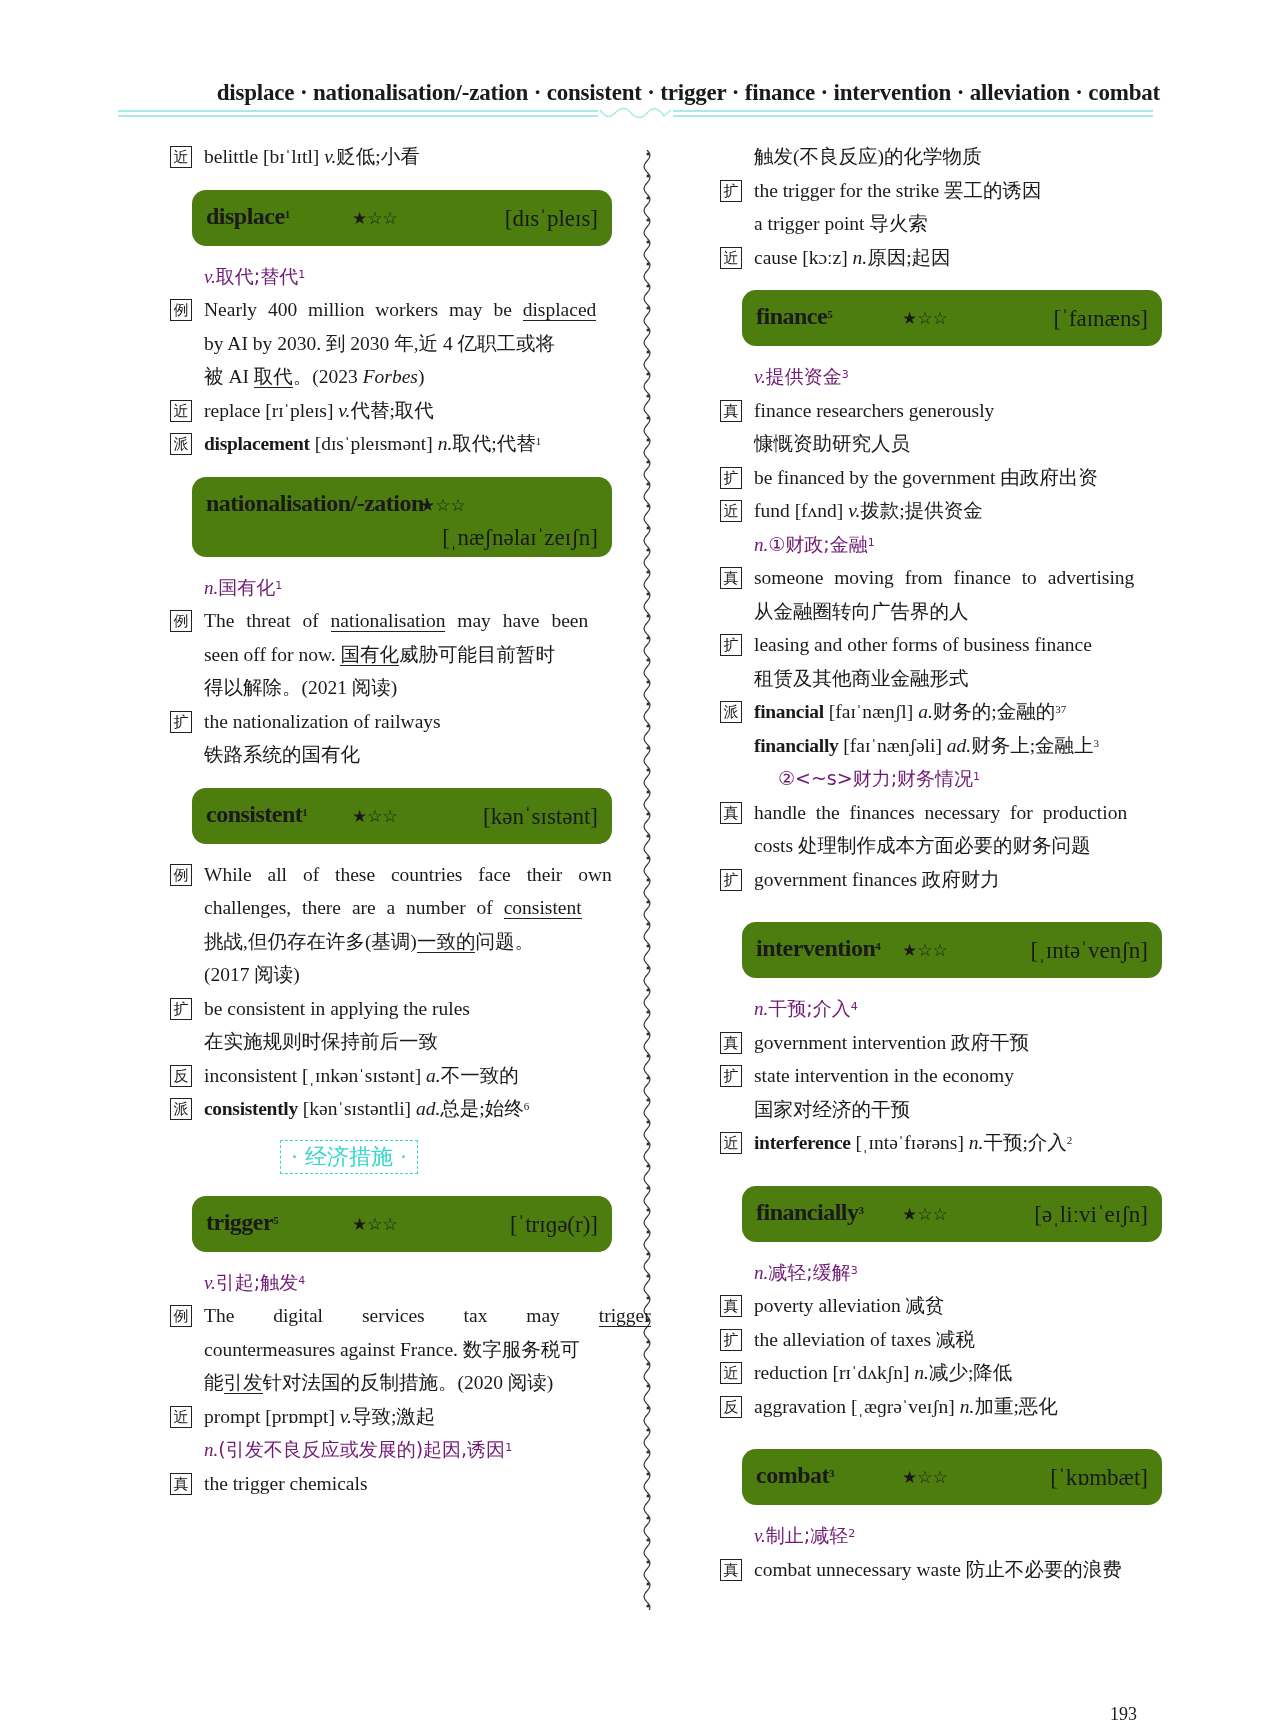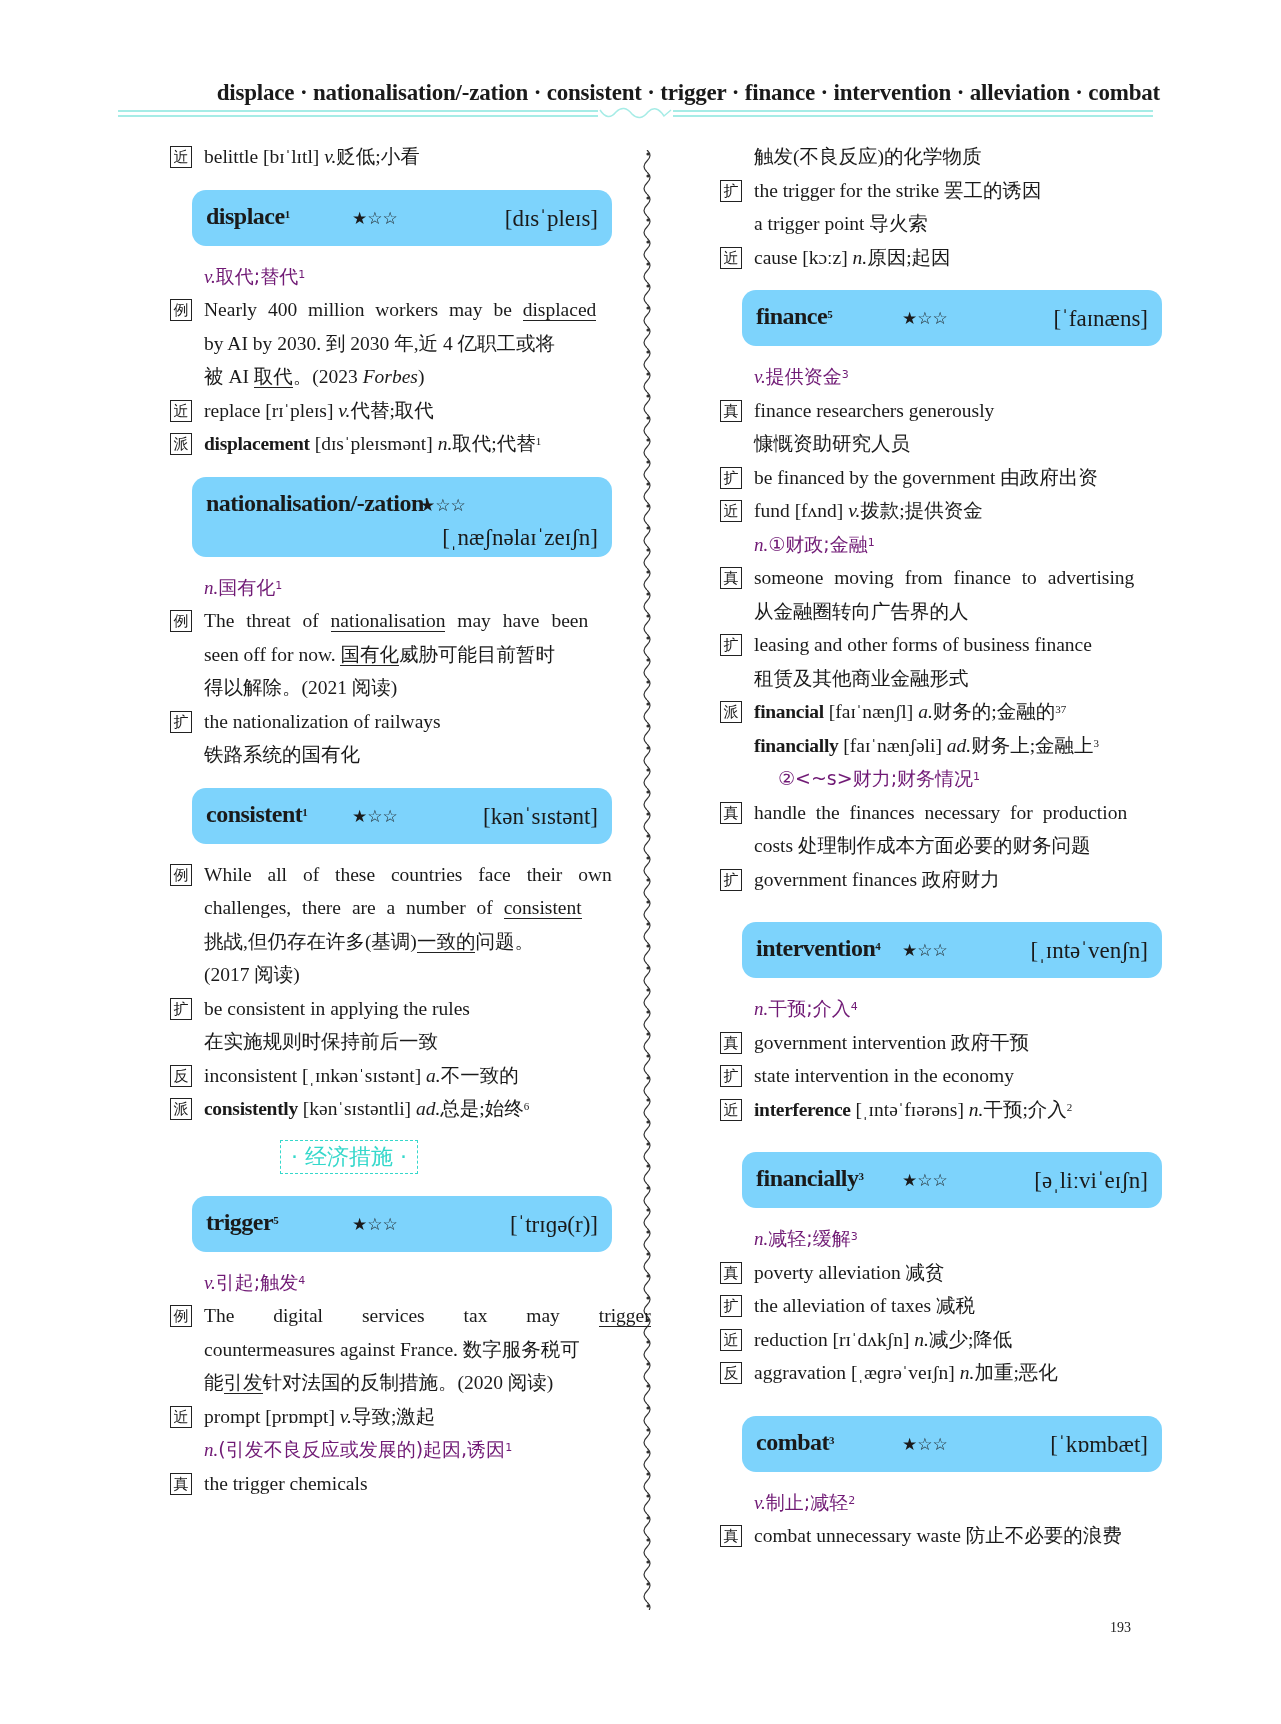--- a/index.html
+++ b/index.html
@@ -16,31 +16,31 @@
   .line{position:relative;padding-left:34px;min-height:33.5px;white-space:nowrap;}
   .line.cont{padding-left:34px;}
   .tag{position:absolute;left:0;top:6px;width:20px;height:20px;border:1.3px solid #222;
        font-family:"DejaVu Sans",sans-serif;font-size:15px;line-height:20px;text-align:center;box-sizing:content-box;}
   .b{font-weight:bold;letter-spacing:-0.3px;}
   .it{font-style:italic;}
   .u{border-bottom:1.4px solid #222;}
   .def{color:#701a75;font-family:"DejaVu Sans",sans-serif;font-size:19px;padding-left:34px;min-height:33.5px;}
   .def .it{font-family:"Liberation Serif",serif;}
   sup{font-size:11px;vertical-align:top;position:relative;top:-2px;}
-  .card{position:relative;background:#7dd3fc;border-radius:14px;margin:16px 0 14px 22px;
+  .card{position:relative;background:#4d7c0f;border-radius:14px;margin:16px 0 14px 22px;
         width:420px;height:56px;}
   .card.tall{height:80px;}
   .card .word{position:absolute;left:14px;top:10px;font-weight:bold;font-size:24px;letter-spacing:-0.5px;}
   .card .stars{position:absolute;left:160px;top:12px;font-family:"DejaVu Sans",sans-serif;font-size:17px;}
   .card .ipa{position:absolute;right:14px;top:12px;font-size:23px;}
   .card.tall .stars{left:228px;}
   .card.tall .ipa{top:44px;}
   .section{margin:14px 0 6px 110px;display:inline-block;border:1.5px dashed #35d8cb;color:#35d8cb;
            font-family:"DejaVu Sans",sans-serif;font-size:22px;padding:0 10px;line-height:32px;}
-  .pagenum{position:absolute;left:1110px;top:1620px;font-size:14px;}
+  .pagenum{position:absolute;left:1110px;top:1704px;font-size:18px;}
   .wavy{position:absolute;left:640px;top:150px;}
 </style>
 </head>
 <body>
 
 <div class="header">displace · nationalisation/-zation · consistent · trigger · finance · intervention · alleviation · combat</div>
 <div class="header-rule">
   <div class="l1"></div>
     <div class="l2"></div>
   <svg class="wave" viewBox="0 0 75 16">
@@ -151,20 +151,21 @@
   <div class="line"><span class="tag">扩</span><span>government finances 政府财力</span></div>
 
   <div class="card" style="margin-top:26px">
     <span class="word"><span>intervention</span><sup>4</sup></span>
     <span class="stars">★☆☆</span>
     <span class="ipa">[ˌɪntəˈvenʃn]</span>
   </div>
   <div class="def"><span class="it">n.</span><span>干预;介入</span><sup>4</sup></div>
   <div class="line"><span class="tag">真</span><span>government intervention 政府干预</span></div>
   <div class="line"><span class="tag">扩</span><span>state intervention in the economy</span></div>
+  <div class="line cont"><span>国家对经济的干预</span></div>
   <div class="line"><span class="tag">近</span><span class="b">interference</span> <span>[ˌɪntəˈfɪərəns]</span> <span class="it">n.</span><span>干预;介入</span><sup>2</sup></div>
 
   <div class="card" style="margin-top:26px">
     <span class="word"><span>financially</span><sup>3</sup></span>
     <span class="stars">★☆☆</span>
     <span class="ipa">[əˌliːviˈeɪʃn]</span>
   </div>
   <div class="def"><span class="it">n.</span><span>减轻;缓解</span><sup>3</sup></div>
   <div class="line"><span class="tag">真</span><span>poverty alleviation 减贫</span></div>
   <div class="line"><span class="tag">扩</span><span>the alleviation of taxes 减税</span></div>

